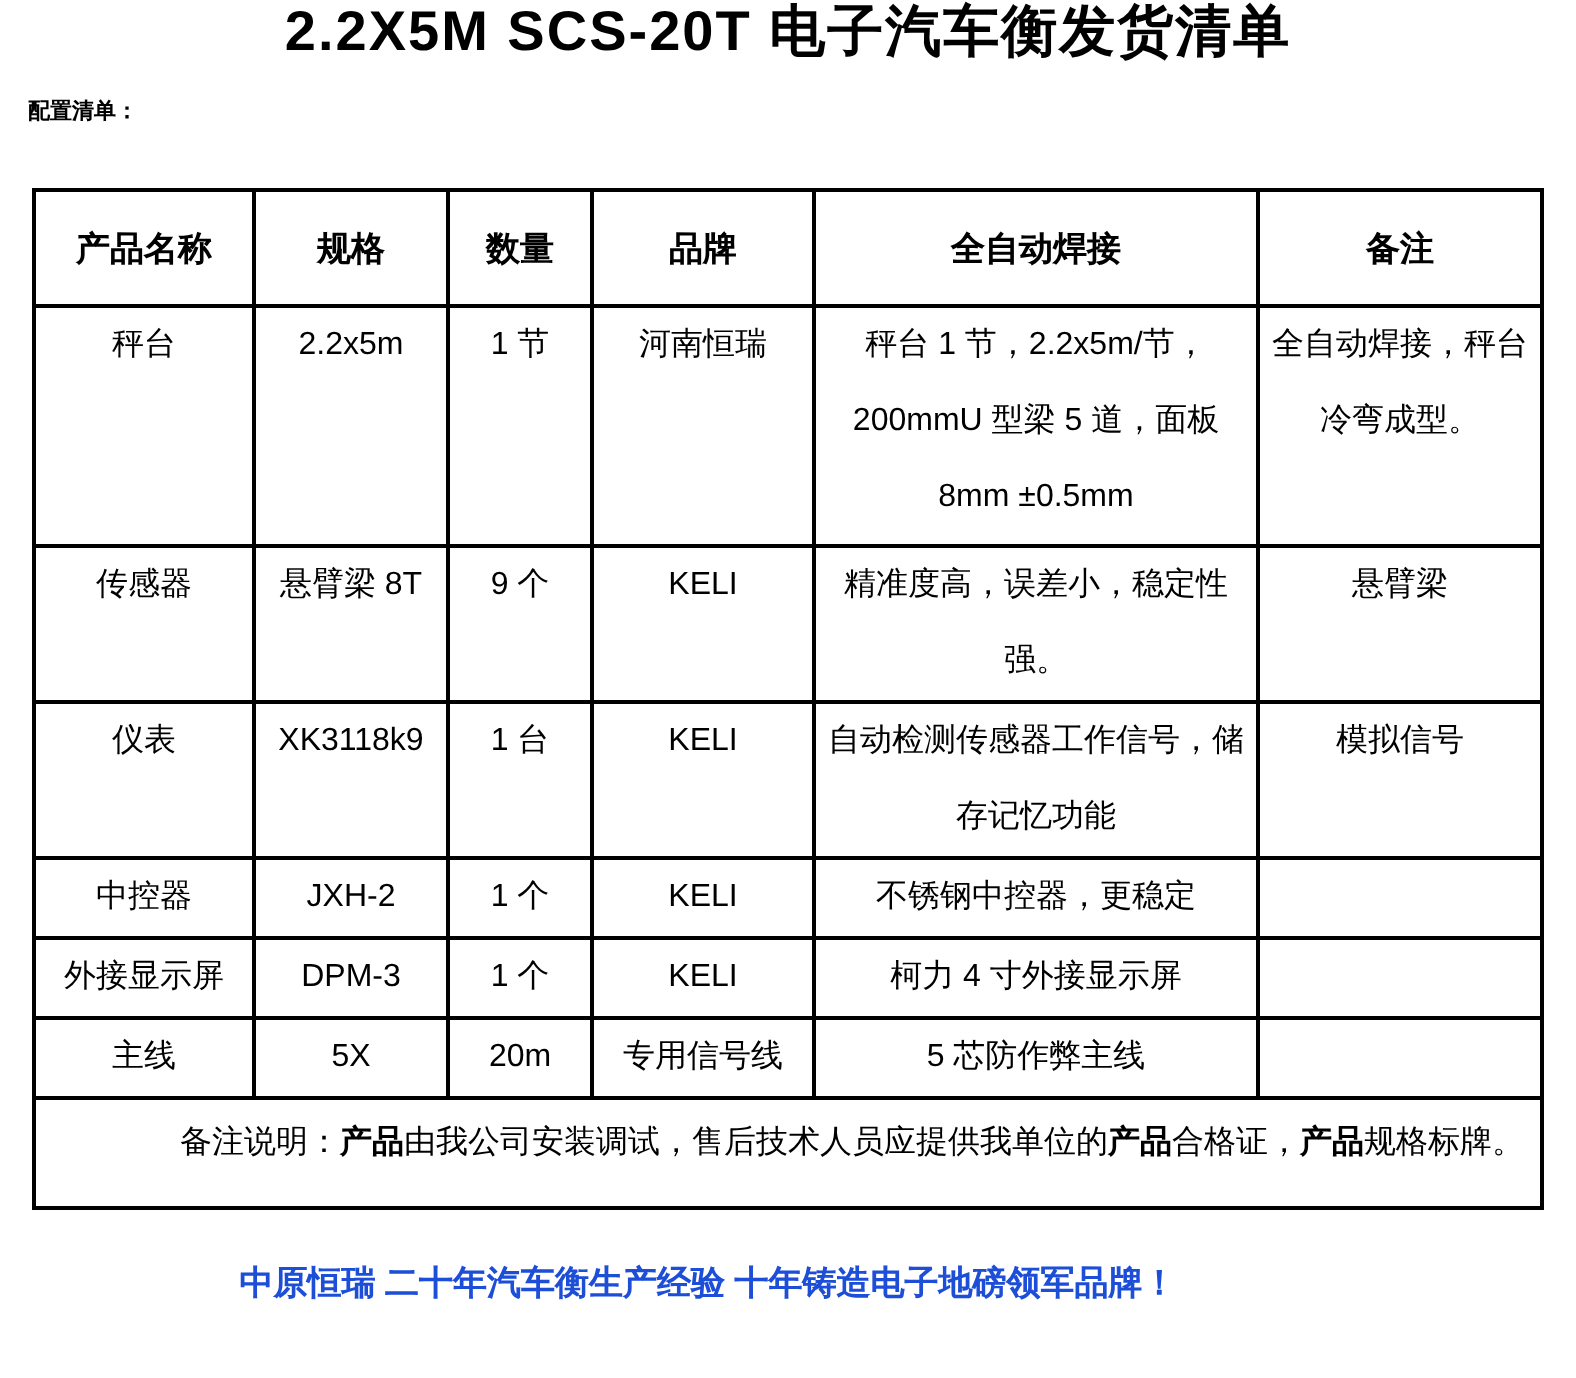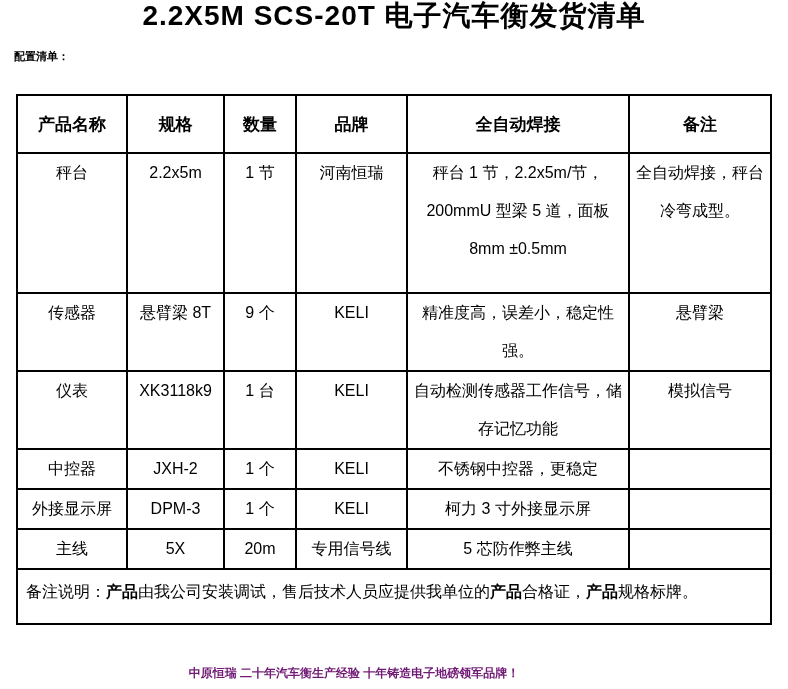--- a/index.html
+++ b/index.html
@@ -46,42 +46,42 @@
     vertical-align:middle;
     font-size:17px;
     font-weight:bold;
   }
   .spec-table tbody td {
     vertical-align:top;
     font-size:16px;
     line-height:38px;
     font-weight:normal;
   }
-  tr.row-tall    { height:140px; }
+  tr.row-tall    { height:120px; }
   tr.row-med     { height:76px; }
   tr.row-med2    { height:78px; }
   tr.row-short   { height:40px; }
   tr.row-short2  { height:38px; }
   tr.row-footer  { height:55px; }
   .spec-table td.footer-cell {
-    text-align:left;
+    text-align:right;
     vertical-align:top;
-    padding:10px 20px 0 8px;
+    padding:10px 8px 0 8px;
     font-size:16px;
     line-height:24px;
   }
   .seg-bold { font-weight:bold; }
 
   .slogan {
-    margin-top:37px;
+    margin-top:26px;
     text-align:center;
-    font-size:12px;
+    font-size:17px;
     font-weight:bold;
     line-height:22px;
-    color:#701a75;
+    color:#1d4ed8;
   }
   .slogan-inner { display:inline-block; transform:translateX(-40px); }
 </style>
 </head>
 <body>
 
 <div class="page">
 
   <div class="doc-title">2.2X5M SCS-20T 电子汽车衡发货清单</div>
 
@@ -137,21 +137,21 @@
         <td>1 个</td>
         <td>KELI</td>
         <td>不锈钢中控器，更稳定</td>
         <td></td>
       </tr>
       <tr class="row-short2">
         <td>外接显示屏</td>
         <td>DPM-3</td>
         <td>1 个</td>
         <td>KELI</td>
-        <td>柯力 3 寸外接显示屏</td>
+        <td>柯力 4 寸外接显示屏</td>
         <td></td>
       </tr>
       <tr class="row-short2">
         <td>主线</td>
         <td>5X</td>
         <td>20m</td>
         <td>专用信号线</td>
         <td>5 芯防作弊主线</td>
         <td></td>
       </tr>

